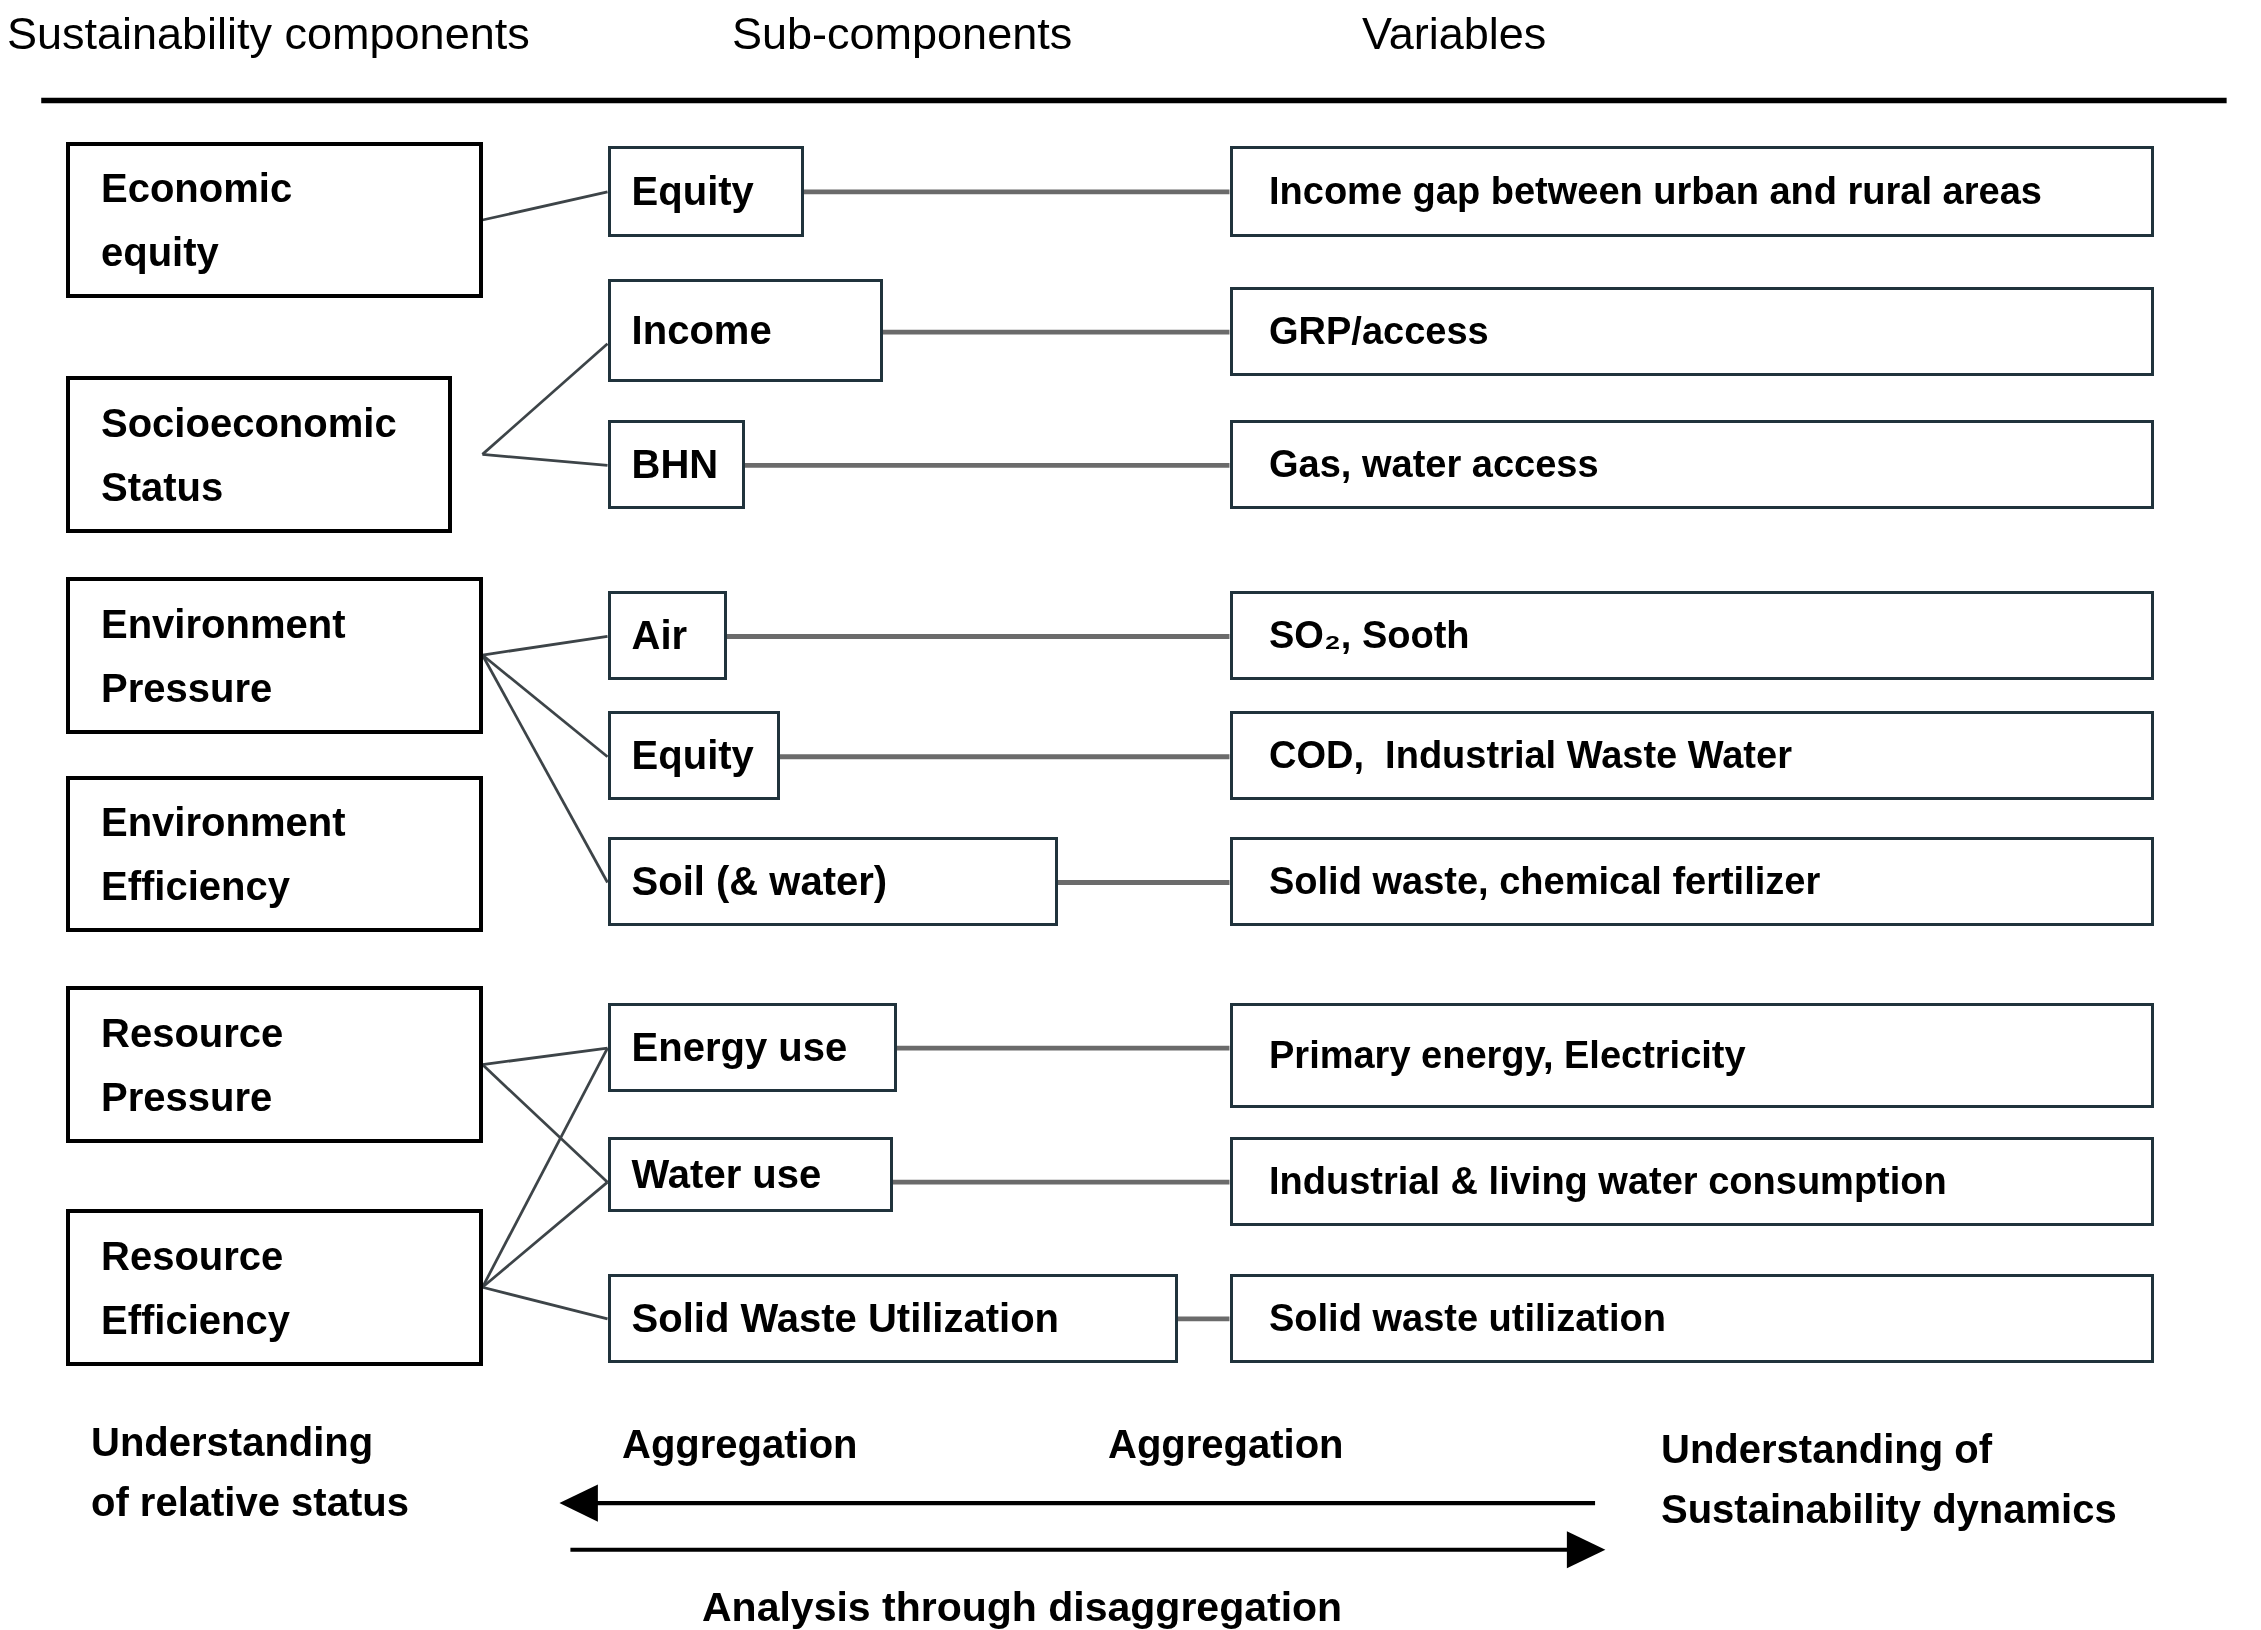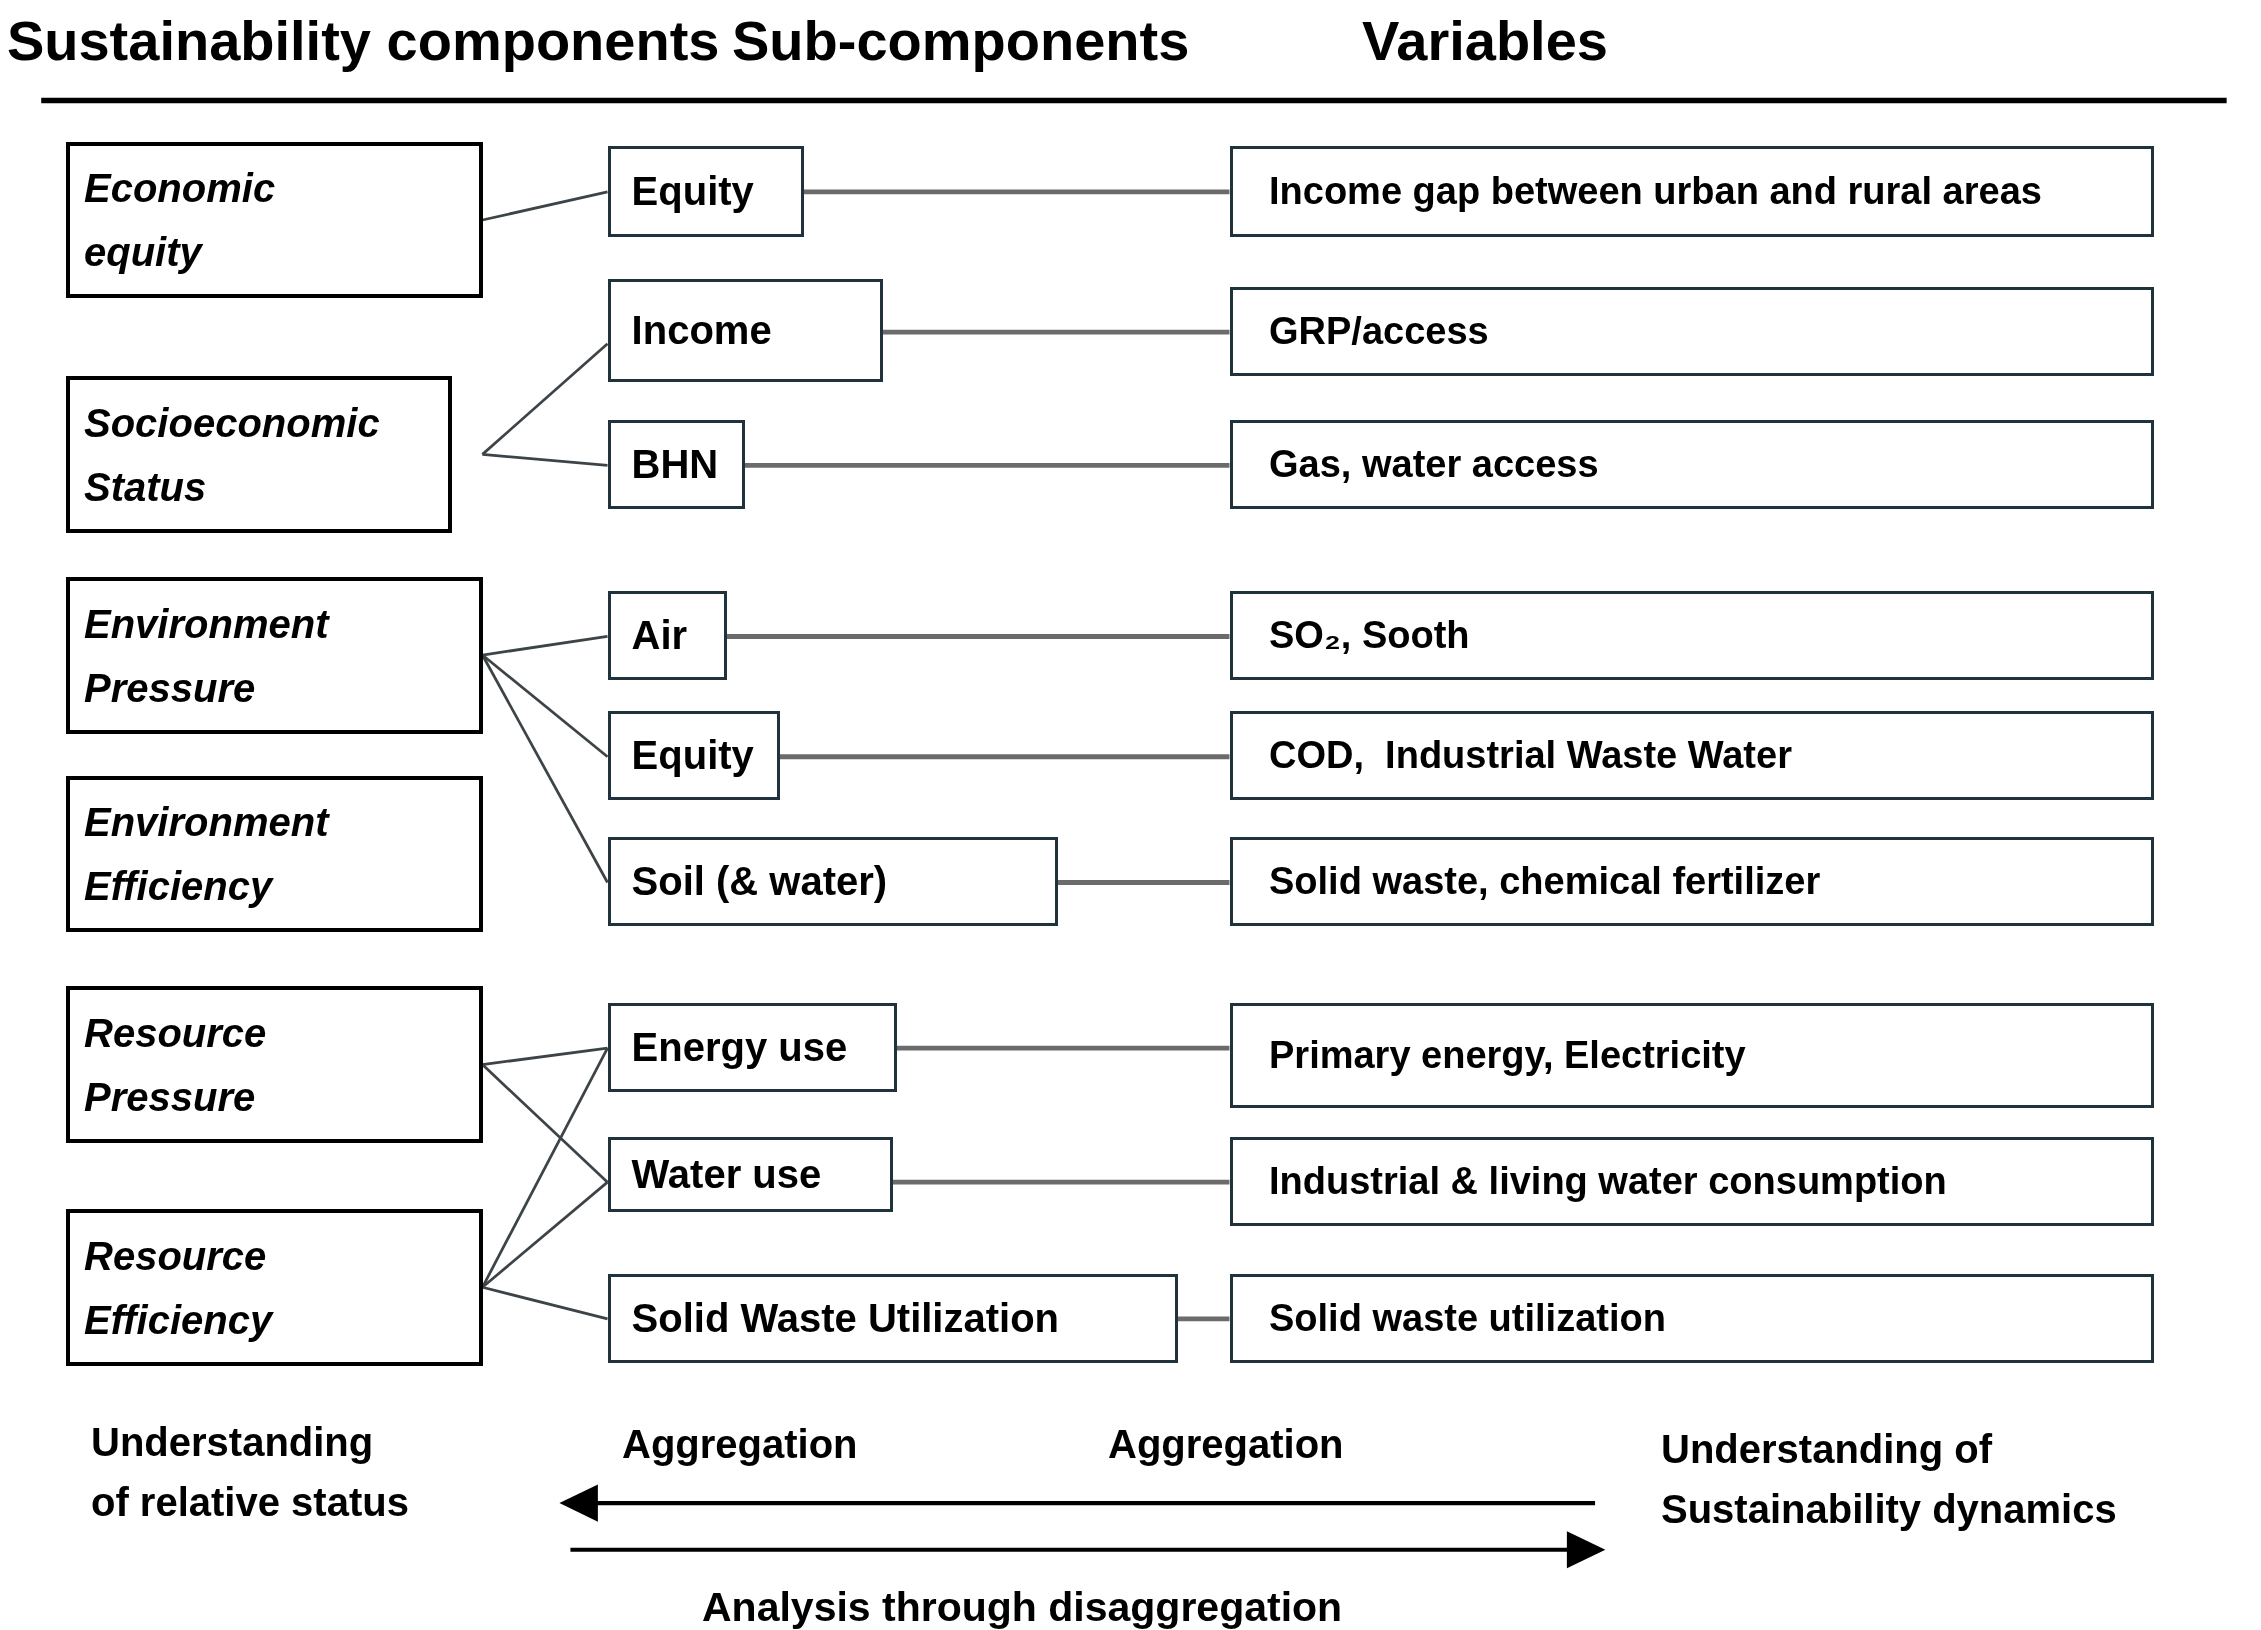--- a/index.html
+++ b/index.html
@@ -7,33 +7,32 @@
     position:relative;
     width:2261px;height:1631px;
     background:#ffffff;
     font-family:"Liberation Sans","DejaVu Sans",sans-serif;
     color:#000;
     overflow:hidden;
   }
   svg.wires{position:absolute;left:0;top:0;width:2261px;height:1631px;}
   .hdr{
     position:absolute;
-    font-size:56px;font-weight:bold;white-space:pre-wrap;
+    font-size:45px;font-weight:normal;white-space:pre-wrap;
   }
   .box{
     position:absolute;box-sizing:border-box;
     display:flex;align-items:center;
     background:#ffffff;
     font-weight:bold;
   }
   .comp{
     border:4.1px solid #000000;
     font-size:40px;line-height:1.6;
-    padding-left:14px;
-    font-style:italic;
+    padding-left:31px;
   }
   .sub{
     border:3.4px solid #20333c;
     font-size:40px;
     padding-left:20.6px;
   }
   .var{
     border:3.4px solid #20333c;
     font-size:38px;
     padding-left:36px;

